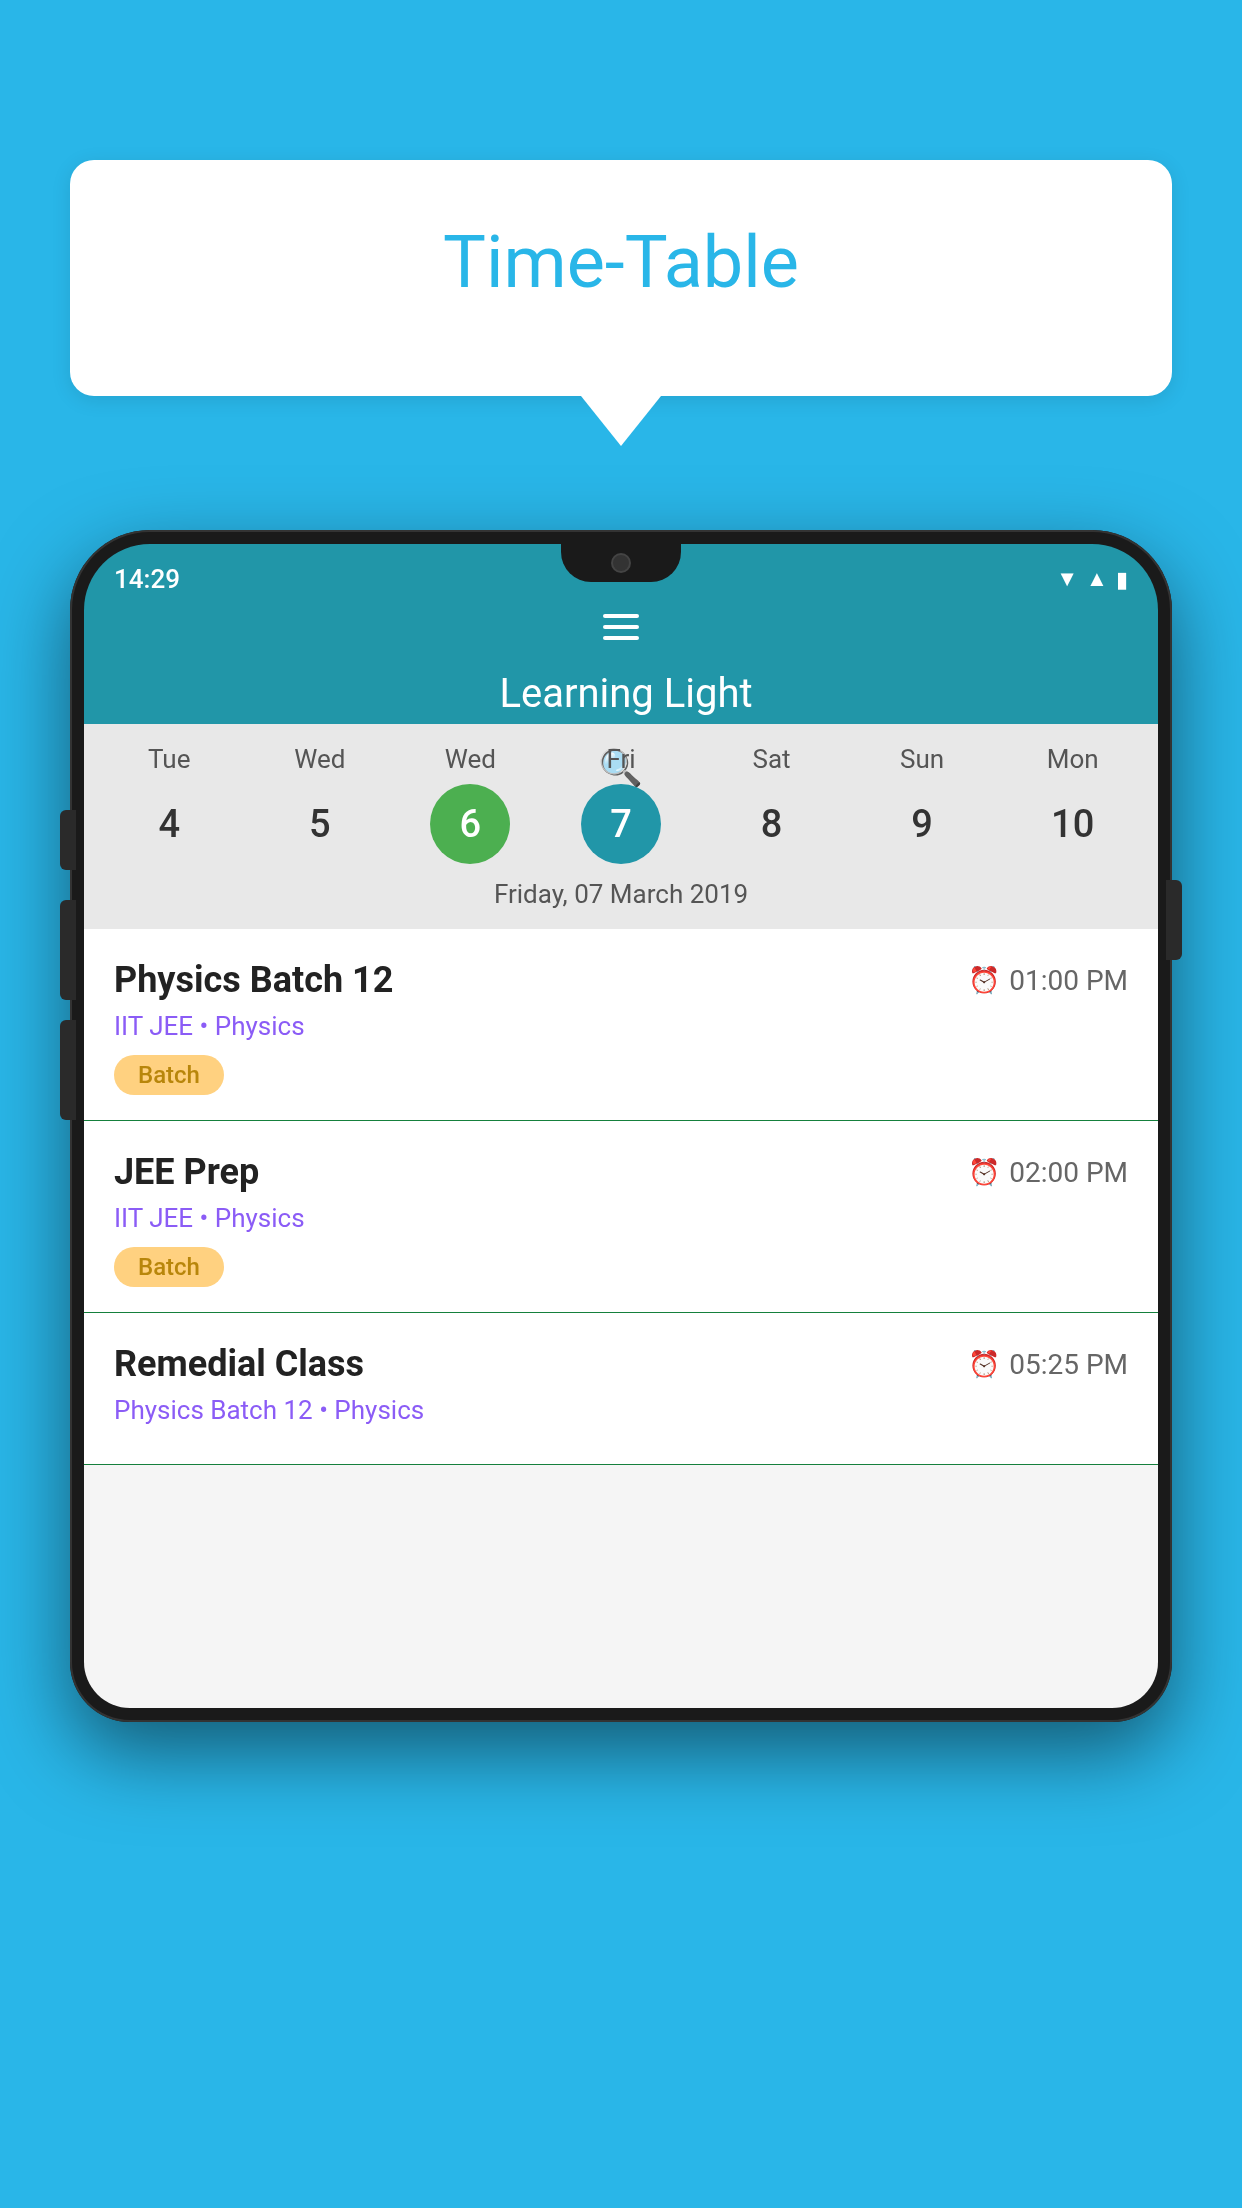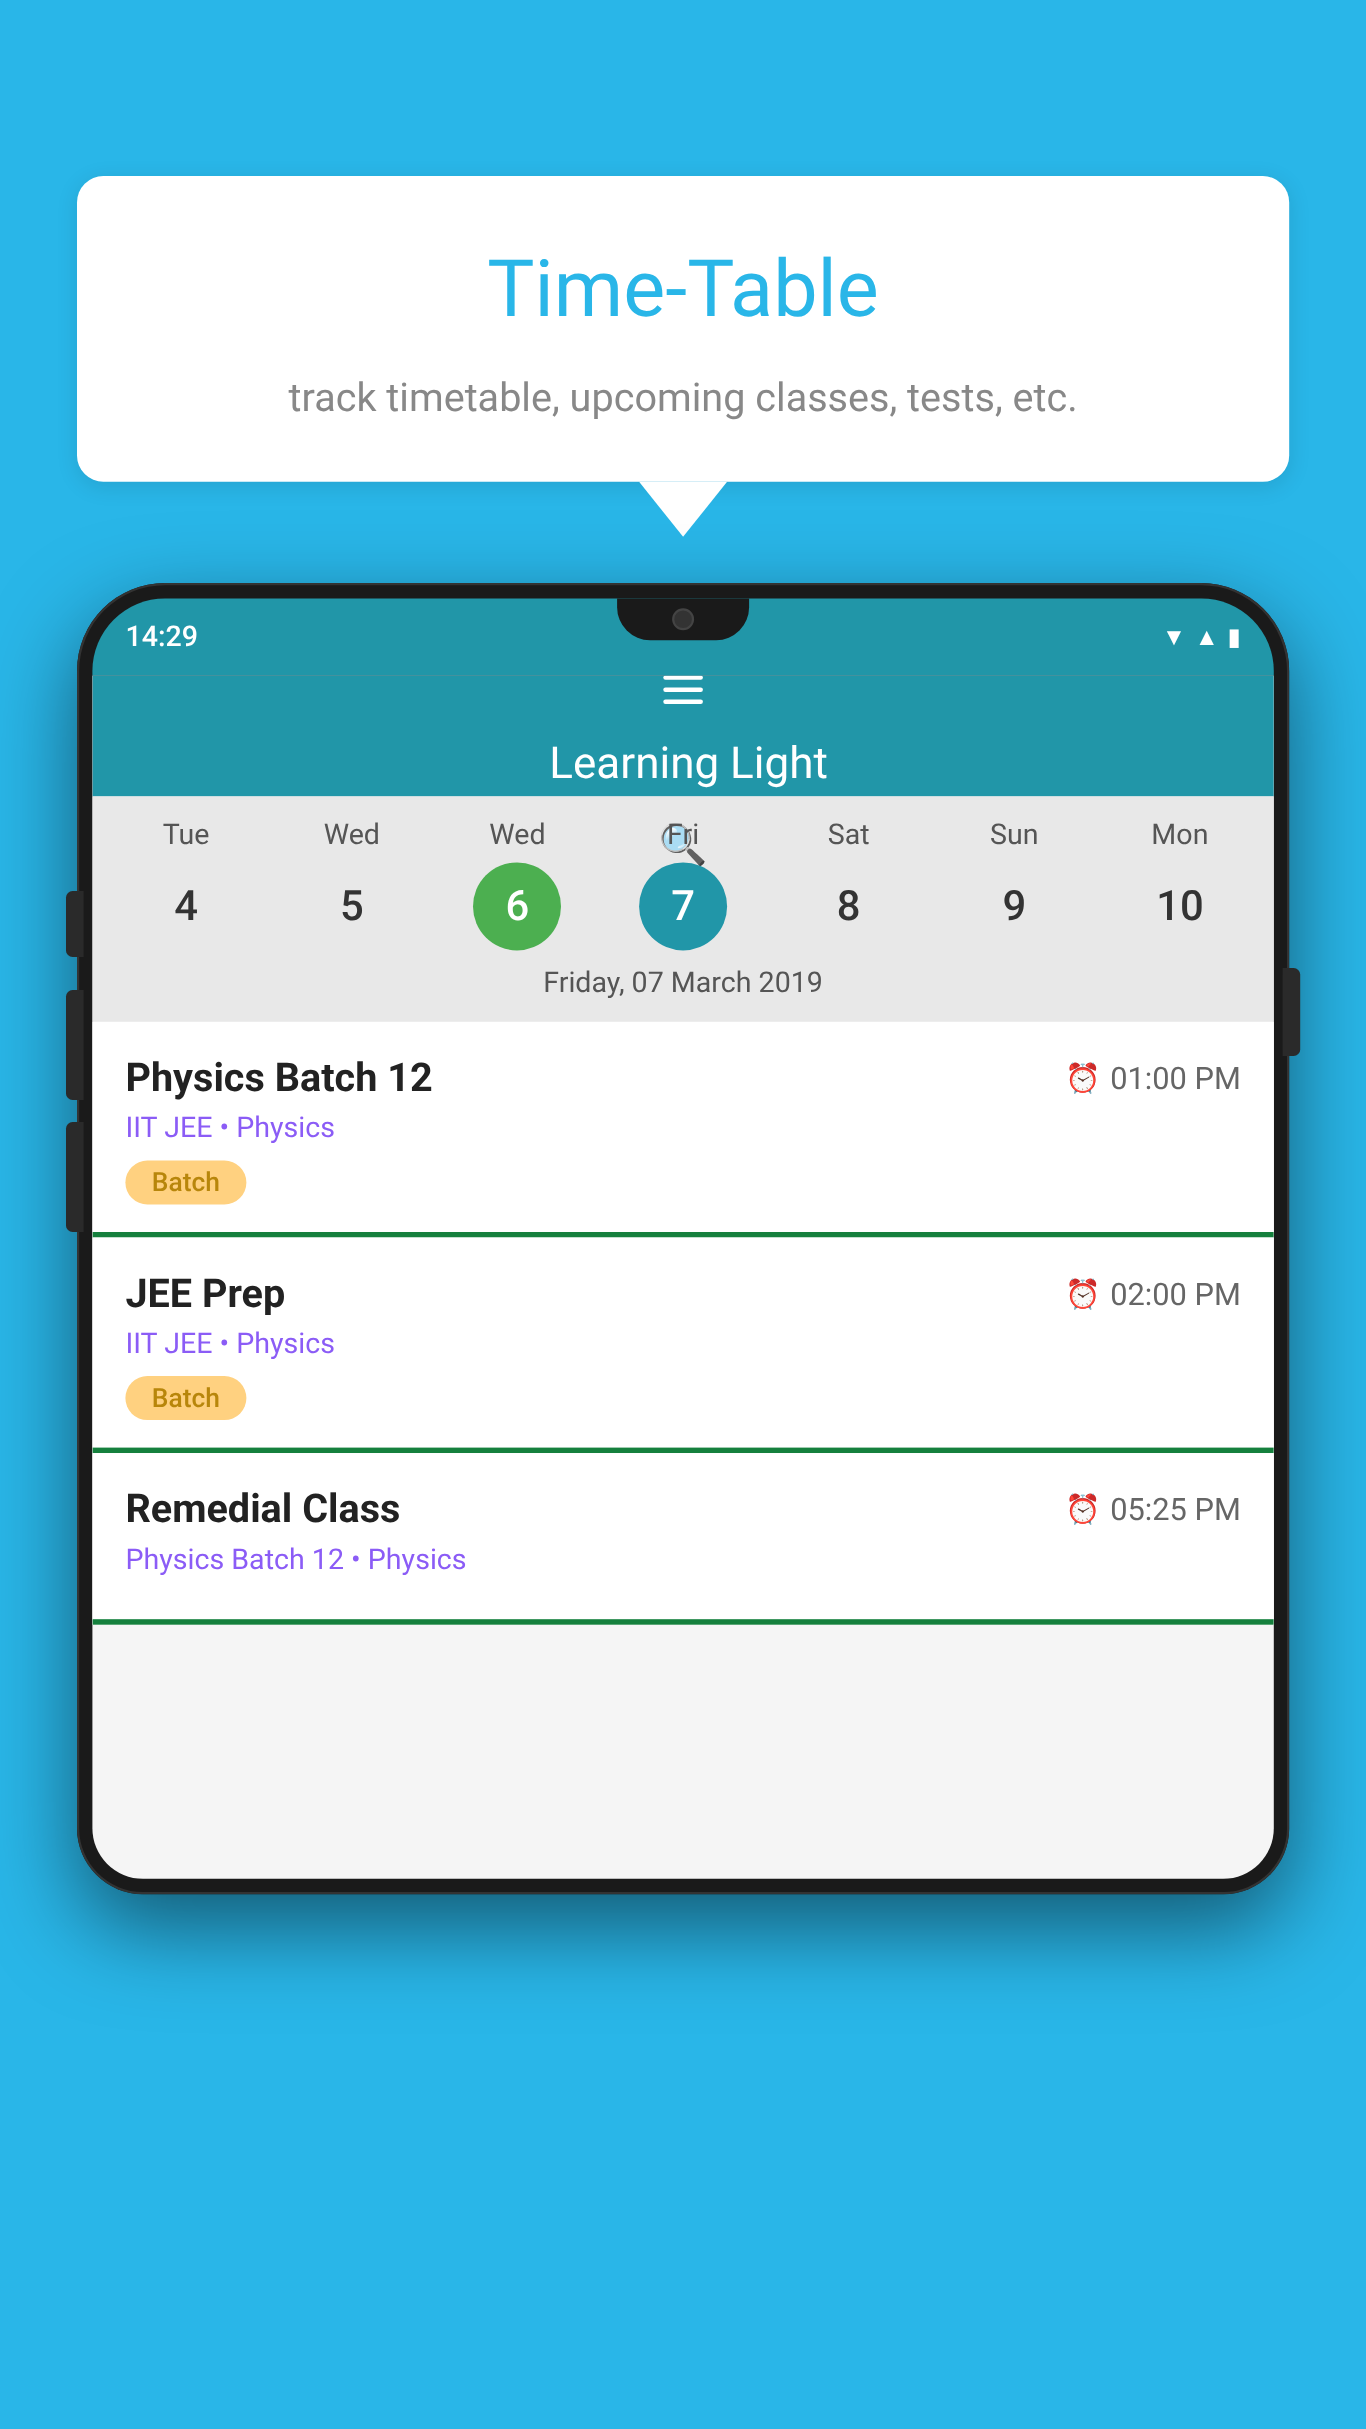--- a/index.html
+++ b/index.html
@@ -229,21 +229,21 @@
       padding-bottom: 10px;
     }
 
     
     .schedule-list {
       background: white;
     }
 
     .schedule-item {
       padding: 30px 30px 25px;
-      border-bottom: 5px solid #15803d;
+      border-bottom: 1px solid #15803d;
       background: white;
     }
 
     .schedule-item-header {
       display: flex;
       justify-content: space-between;
       align-items: center;
       margin-bottom: 10px;
     }
 
@@ -322,21 +322,20 @@
       background: #2a2a2a;
       border-radius: 6px 0 0 6px;
     }
   </style>
 </head>
 <body>
 
 <div class="speech-bubble-container">
   <div class="speech-bubble">
     <div class="speech-bubble-title">Time-Table</div>
-    <div class="speech-bubble-subtitle">track timetable, upcoming classes, tests, etc.</div>
   </div>
   <div class="speech-bubble-arrow"></div>
 </div>
 
 <div class="phone-frame">
   <div class="phone-outer">
 
     <div class="side-button-right"></div>
     <div class="side-button-left-1"></div>
     <div class="side-button-left-2"></div>

